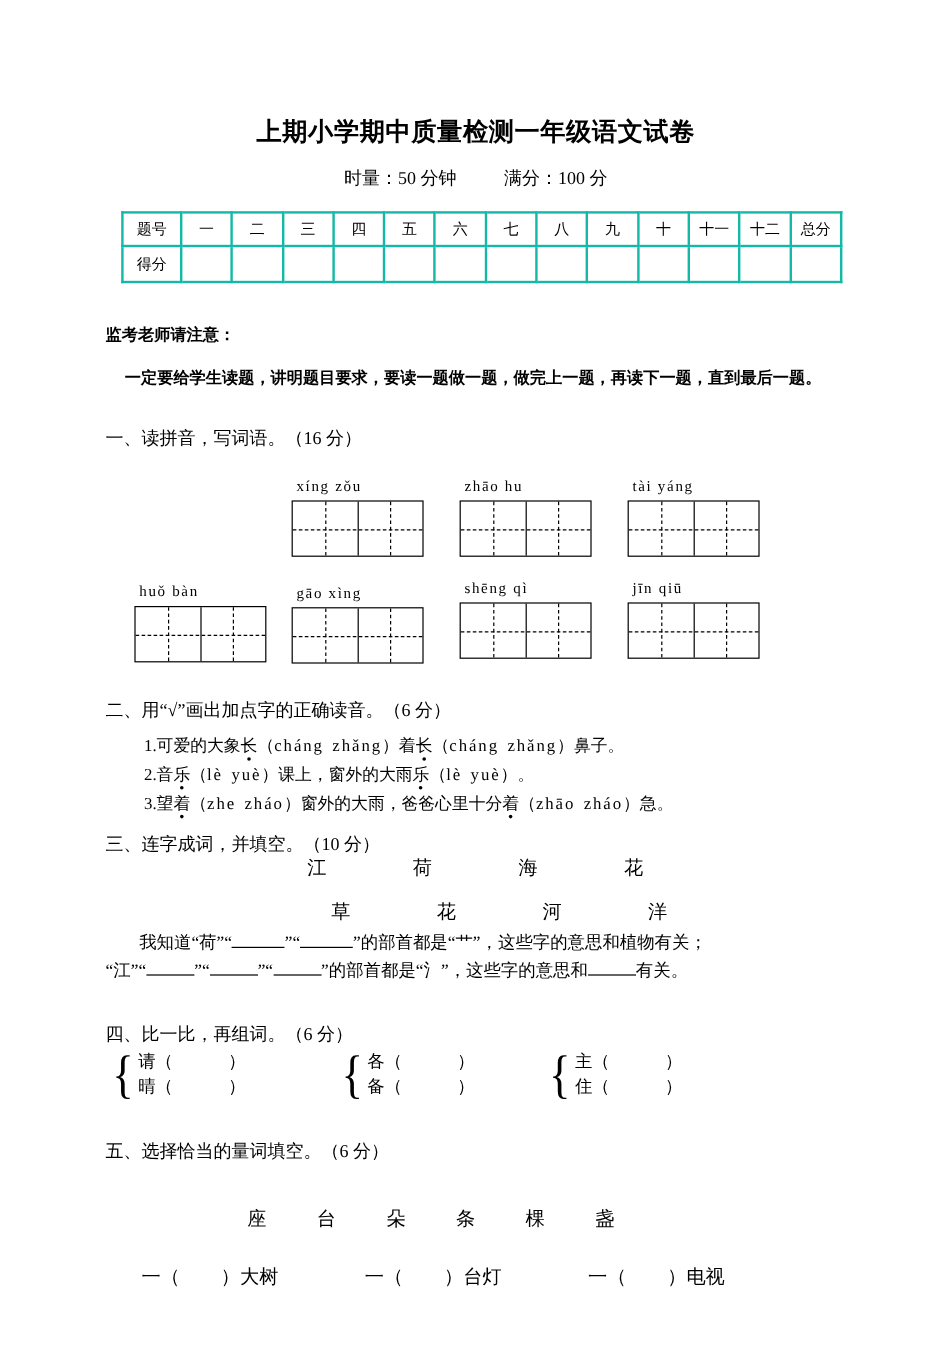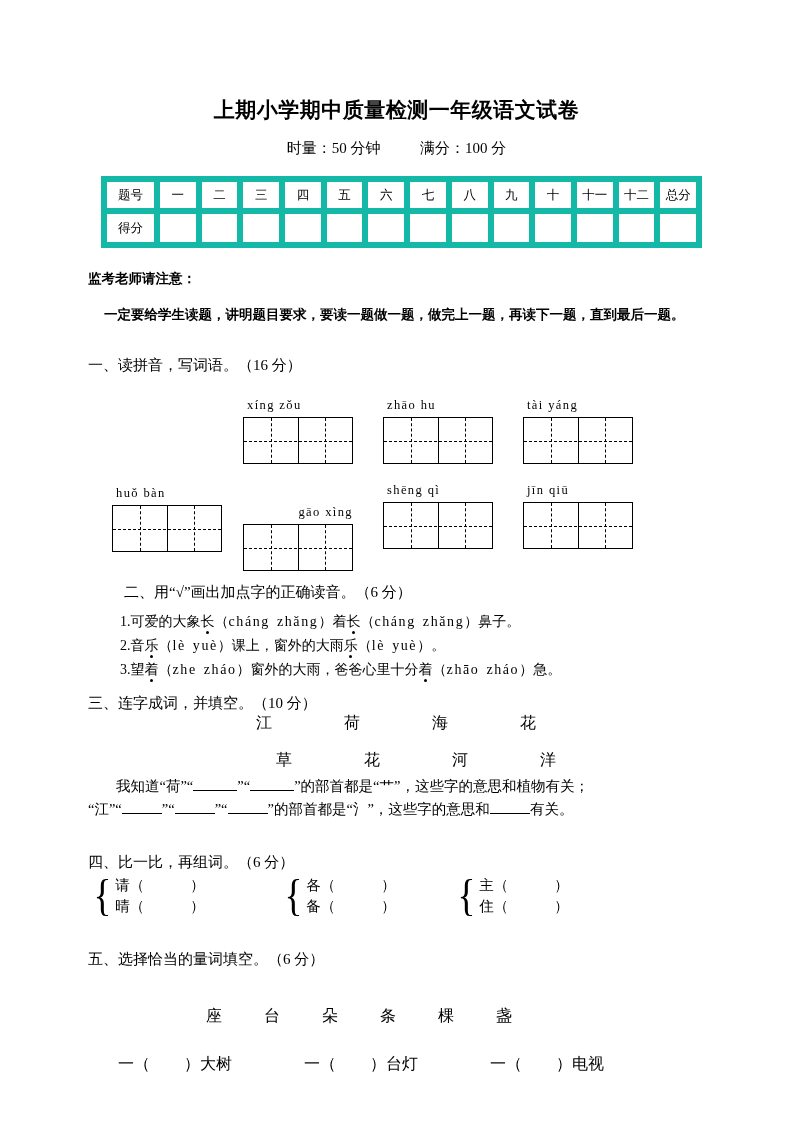--- a/index.html
+++ b/index.html
@@ -49,21 +49,21 @@
     left: 101px;
     top: 176px;
     width: 601px;
   }
   table.score-table {
     border-collapse: collapse;
     width: 601px;
     table-layout: fixed;
   }
   table.score-table td {
-    border: 6px solid #14b8a6;
+    border: 2px solid #14b8a6;
     height: 26px;
     text-align: center;
     vertical-align: middle;
     font-size: 12.5px;
     font-family: "Liberation Sans", "DejaVu Sans", sans-serif;
     padding: 0;
   }
   table.score-table td.rowhead {
     width: 47px;
     font-weight: normal;
@@ -311,21 +311,21 @@
   <div class="pinyin-block" style="left:112px; top:486px;">
     <div class="pinyin-label">huǒ bàn</div>
     <div class="tian-grid">
       <div class="v-dash-a"></div>
       <div class="v-dash-b"></div>
       <div class="h-dash"></div>
       <div class="v-mid"></div>
     </div>
   </div>
 
-  <div class="pinyin-block" style="left:243px; top:505px;text-align:right;">
+  <div class="pinyin-block" style="left:243px; top:487px;">
     <div class="pinyin-label">gāo xìng</div>
     <div class="tian-grid">
       <div class="v-dash-a"></div>
       <div class="v-dash-b"></div>
       <div class="h-dash"></div>
       <div class="v-mid"></div>
     </div>
   </div>
 
   <div class="pinyin-block" style="left:383px; top:483px;">
@@ -341,21 +341,21 @@
   <div class="pinyin-block" style="left:523px; top:483px;">
     <div class="pinyin-label">jīn qiū</div>
     <div class="tian-grid">
       <div class="v-dash-a"></div>
       <div class="v-dash-b"></div>
       <div class="h-dash"></div>
       <div class="v-mid"></div>
     </div>
   </div>
 
-  <div class="sec-head" style="left:88px; top:583px;margin-left:36px;">
+  <div class="sec-head" style="left:88px; top:583px;">
     <span>二、用“√”画出加点字的正确读音。</span><span class="pts">（6 分）</span>
   </div>
 
   <div class="q2-line" style="left:120px; top:613px;">
     <span>1.</span><span>可爱的大象</span><span class="dotted">长</span>（<span class="py">cháng</span>&nbsp;&nbsp;<span class="py">zhǎng</span>）<span>着</span><span class="dotted">长</span>（<span class="py">cháng</span>&nbsp;&nbsp;<span class="py">zhǎng</span>）<span>鼻子。</span>
   </div>
 
   <div class="q2-line" style="left:120px; top:637px;">
     <span>2.</span><span>音</span><span class="dotted">乐</span>（<span class="py">lè</span>&nbsp;&nbsp;<span class="py">yuè</span>）<span>课上，窗外的大雨</span><span class="dotted">乐</span>（<span class="py">lè</span>&nbsp;&nbsp;<span class="py">yuè</span>）<span>。</span>
   </div>

